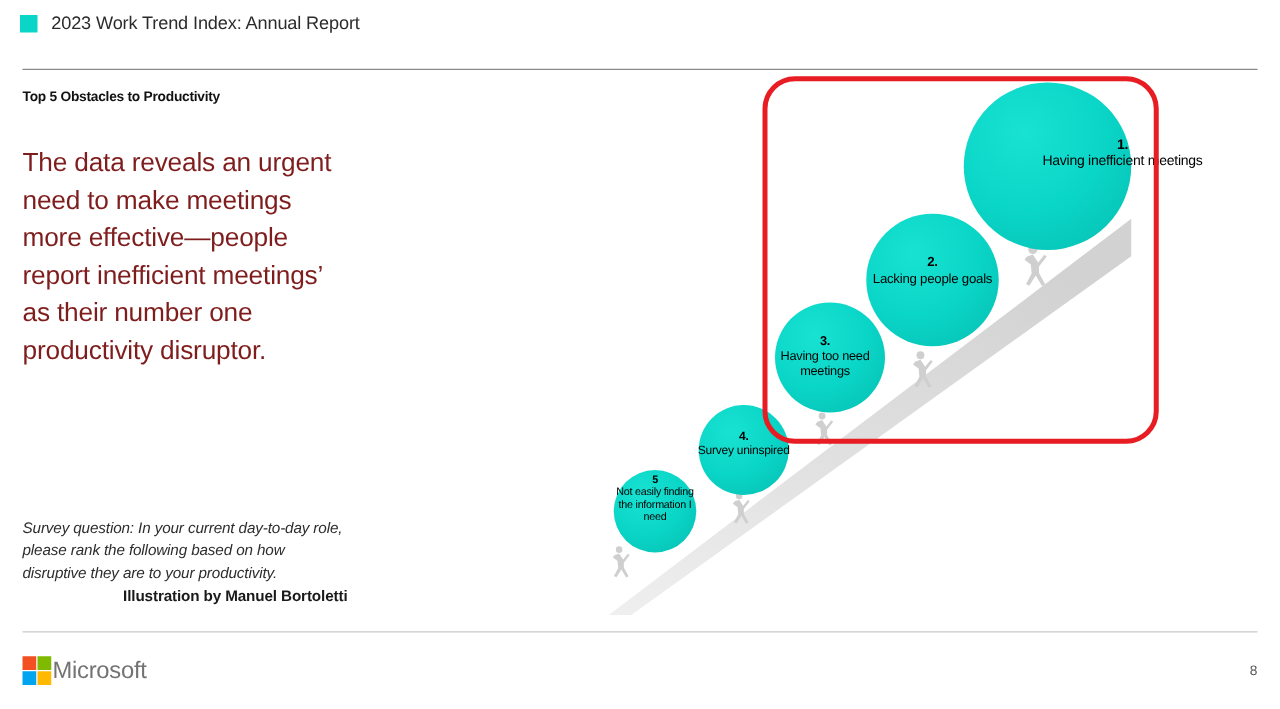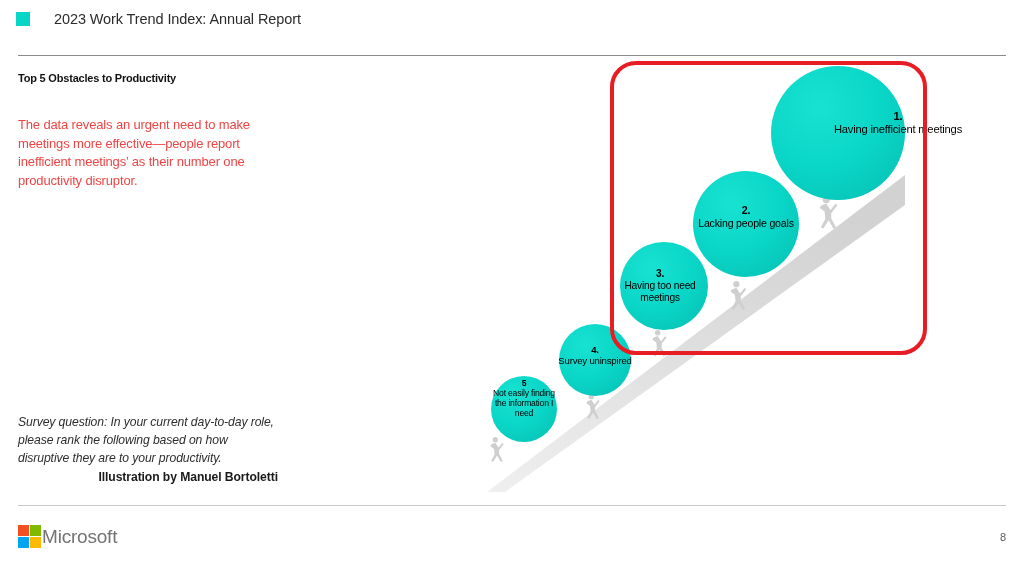--- a/index.html
+++ b/index.html
@@ -18,21 +18,21 @@
     background: #ffffff;
   }
 
   
   .header {
     position: absolute;
     left: 16px;
     top: 11px;
     display: flex;
     align-items: center;
-    gap: 24px;
+    gap: 11px;
   }
   .header-swatch {
     width: 14px;
     height: 14px;
     background: #0ad6c7;
     flex: 0 0 auto;
   }
   .header-title {
     font-size: 14.5px;
     color: #2b2b2b;
@@ -67,23 +67,23 @@
     font-weight: bold;
     line-height: 1.24;
     color: #111111;
     letter-spacing: -0.2px;
   }
   .body-copy {
     position: absolute;
     left: 18px;
     top: 116px;
     width: 252px;
-    font-size: 13px;
+    font-size: 21px;
     line-height: 1.43;
-    color: #ef4444;
+    color: #7f1d1d;
     letter-spacing: -0.15px;
   }
 
   .survey-block {
     position: absolute;
     left: 18px;
     top: 414px;
     width: 260px;
   }
   .survey-question {

